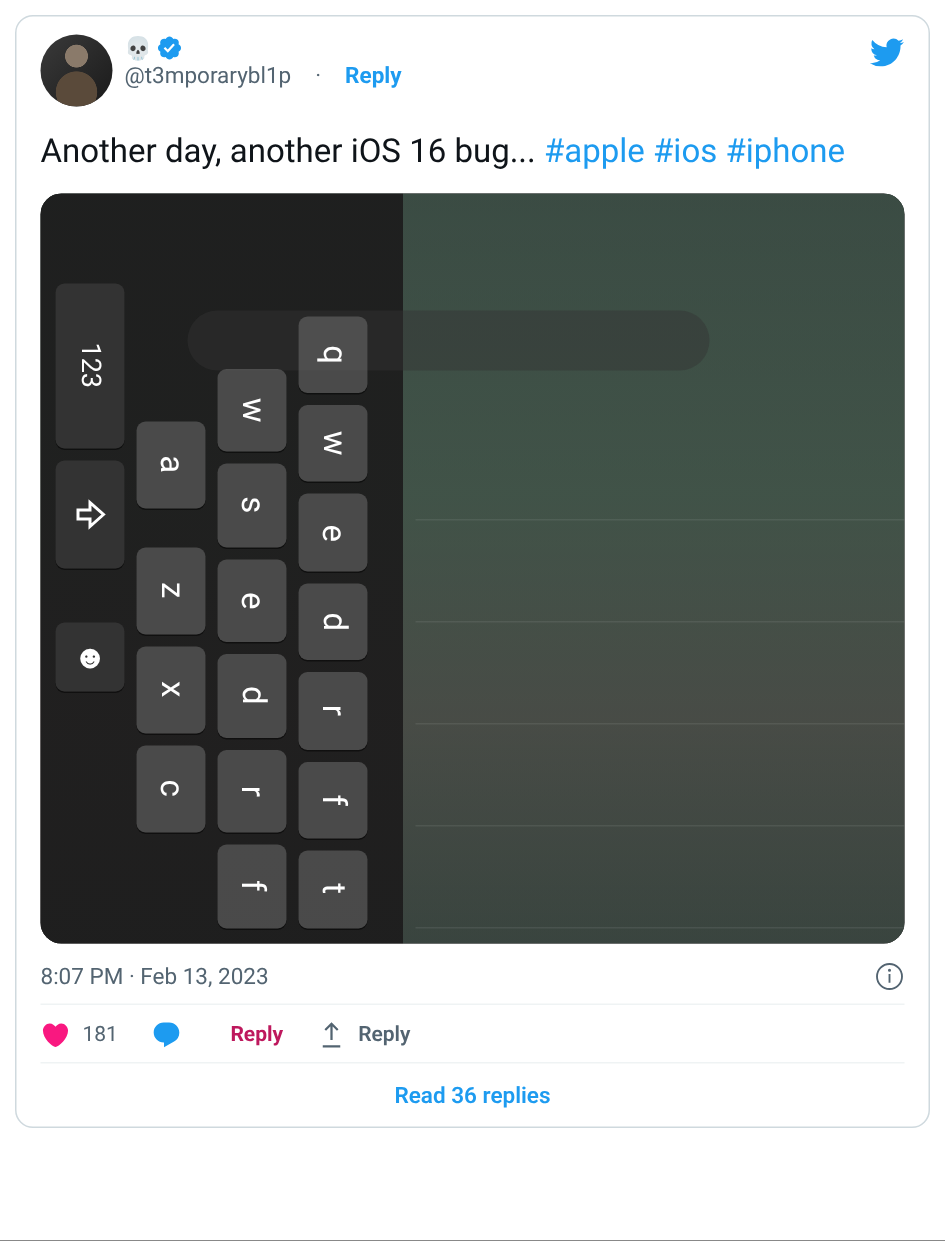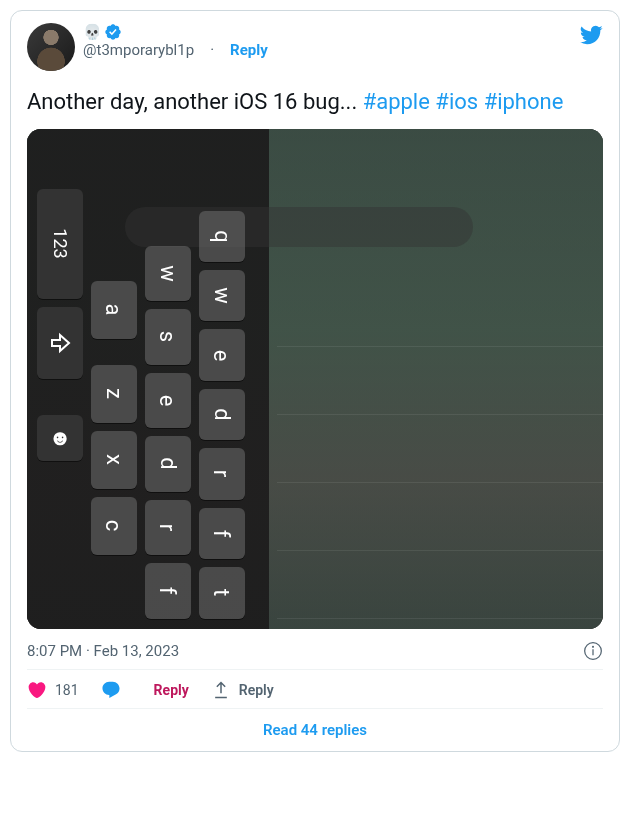--- a/index.html
+++ b/index.html
@@ -264,16 +264,16 @@
     </div>
     <div class="action share">
       <svg viewBox="0 0 24 24">
           <path d="M12 3v13M7 8l5-5 5 5M5 21h14"></path>
         </svg>
       <span>Reply</span>
     </div>
   </div>
 
   <div class="read-replies">
-    <span>Read 44 replies</span>
+    <span>Read 36 replies</span>
   </div>
 
 </div>
 
 </body></html>

